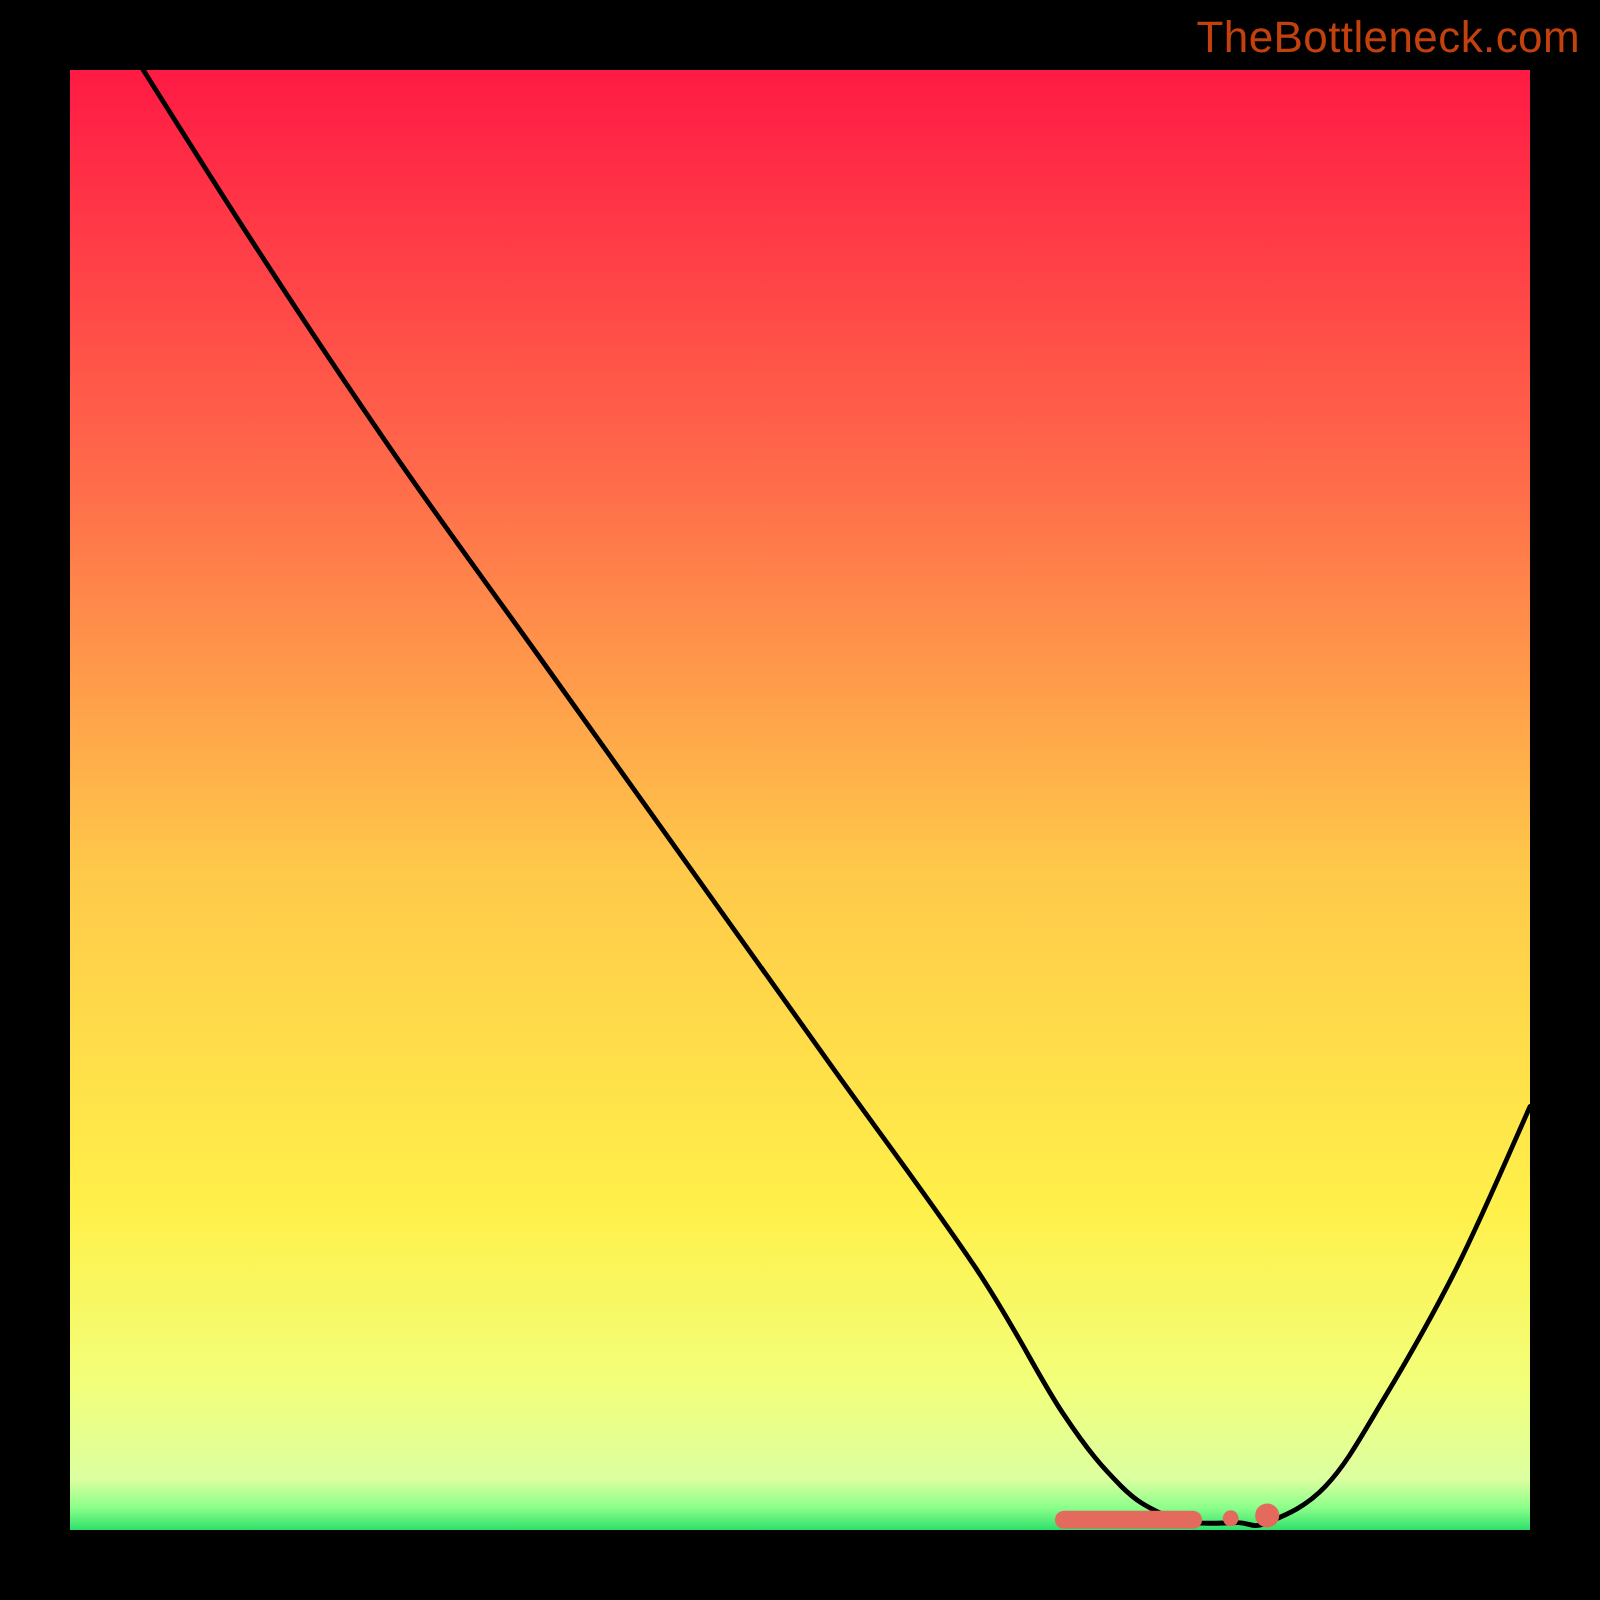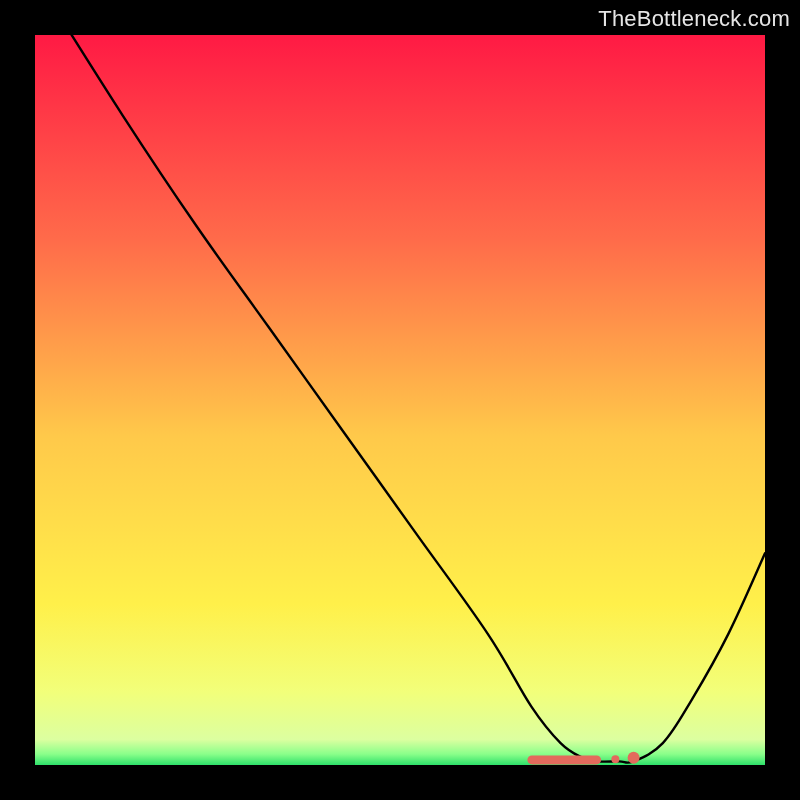--- a/index.html
+++ b/index.html
@@ -14,21 +14,21 @@
   .frame {
     position: relative;
     width: 800px;
     height: 800px;
     background: #000;
   }
   .watermark {
     position: absolute;
     top: 6px;
     right: 10px;
-    color: #e5e5e5;
+    color: #c2410c;
     font-size: 22px;
     font-weight: 500;
     letter-spacing: 0.2px;
     z-index: 10;
     user-select: none;
   }
   .plot-wrap {
     position: absolute;
     left: 35px;
     top: 35px;

